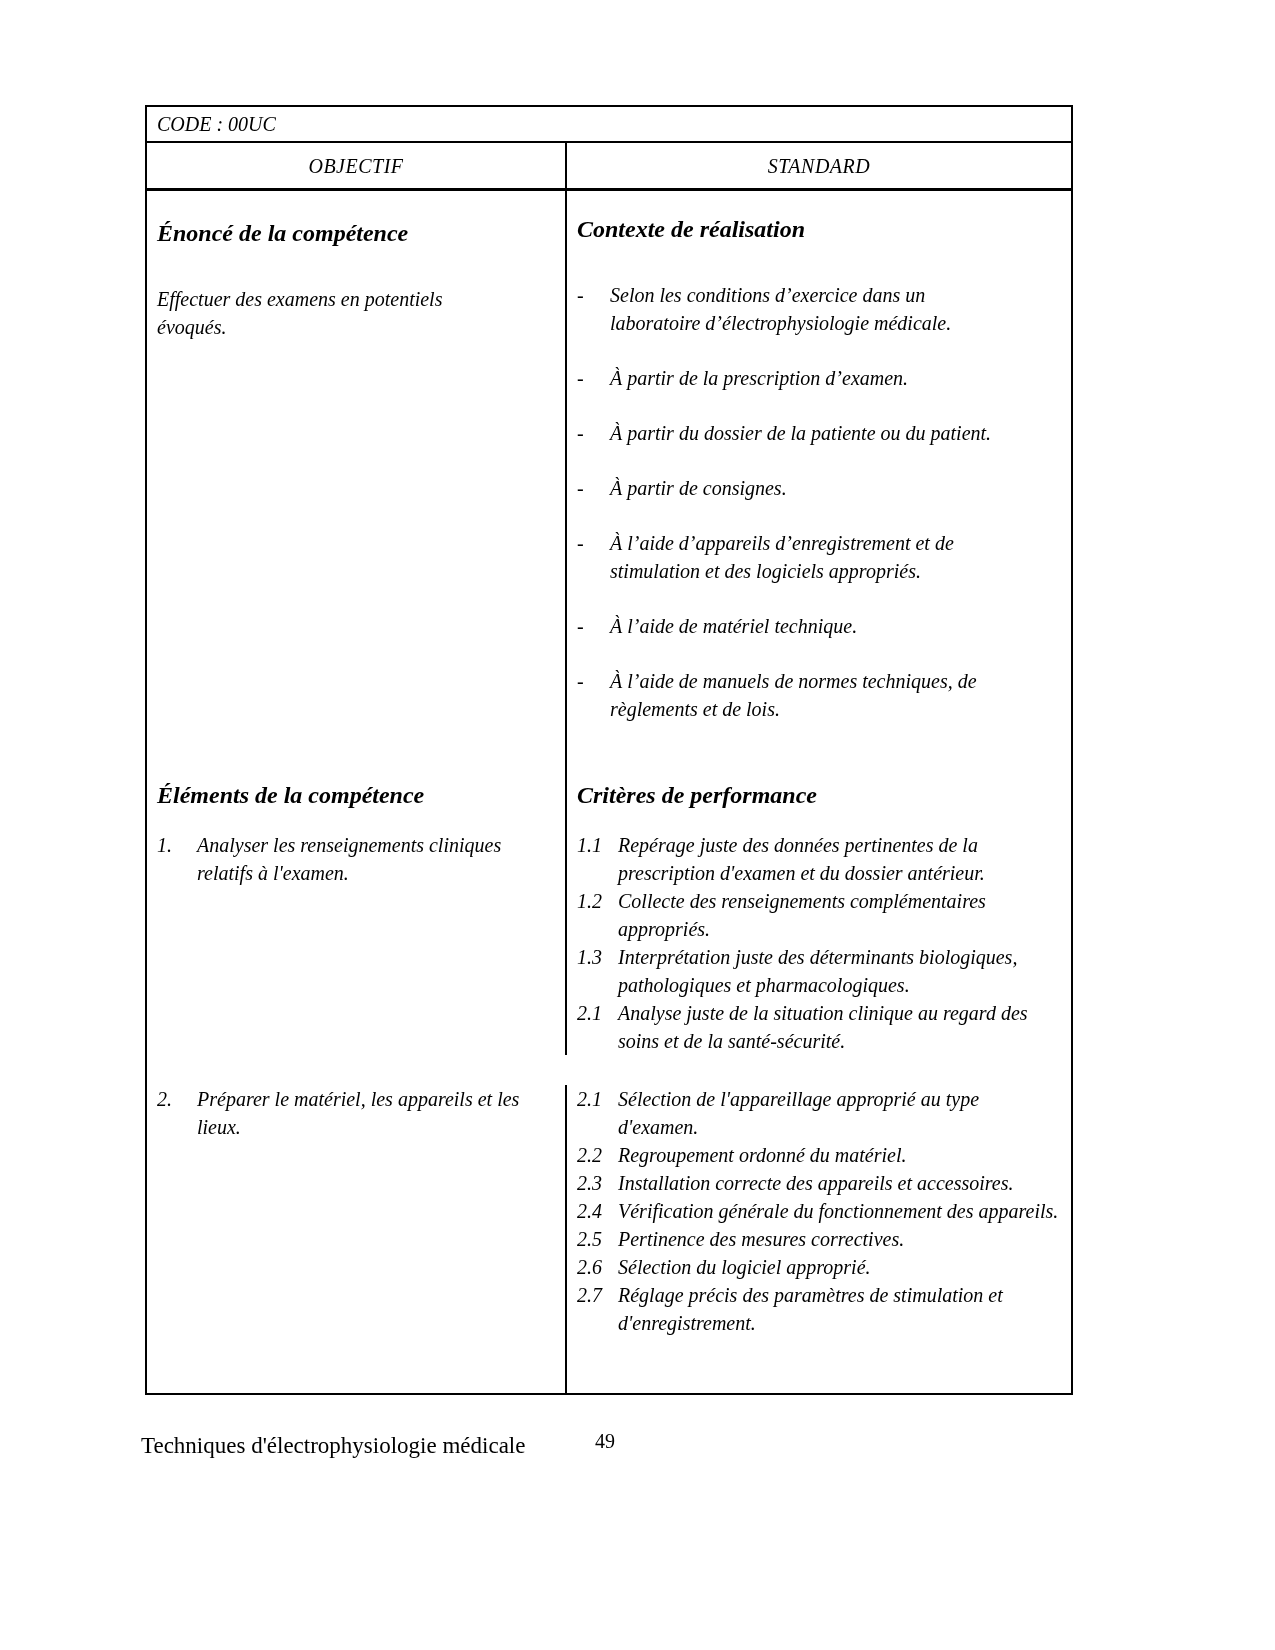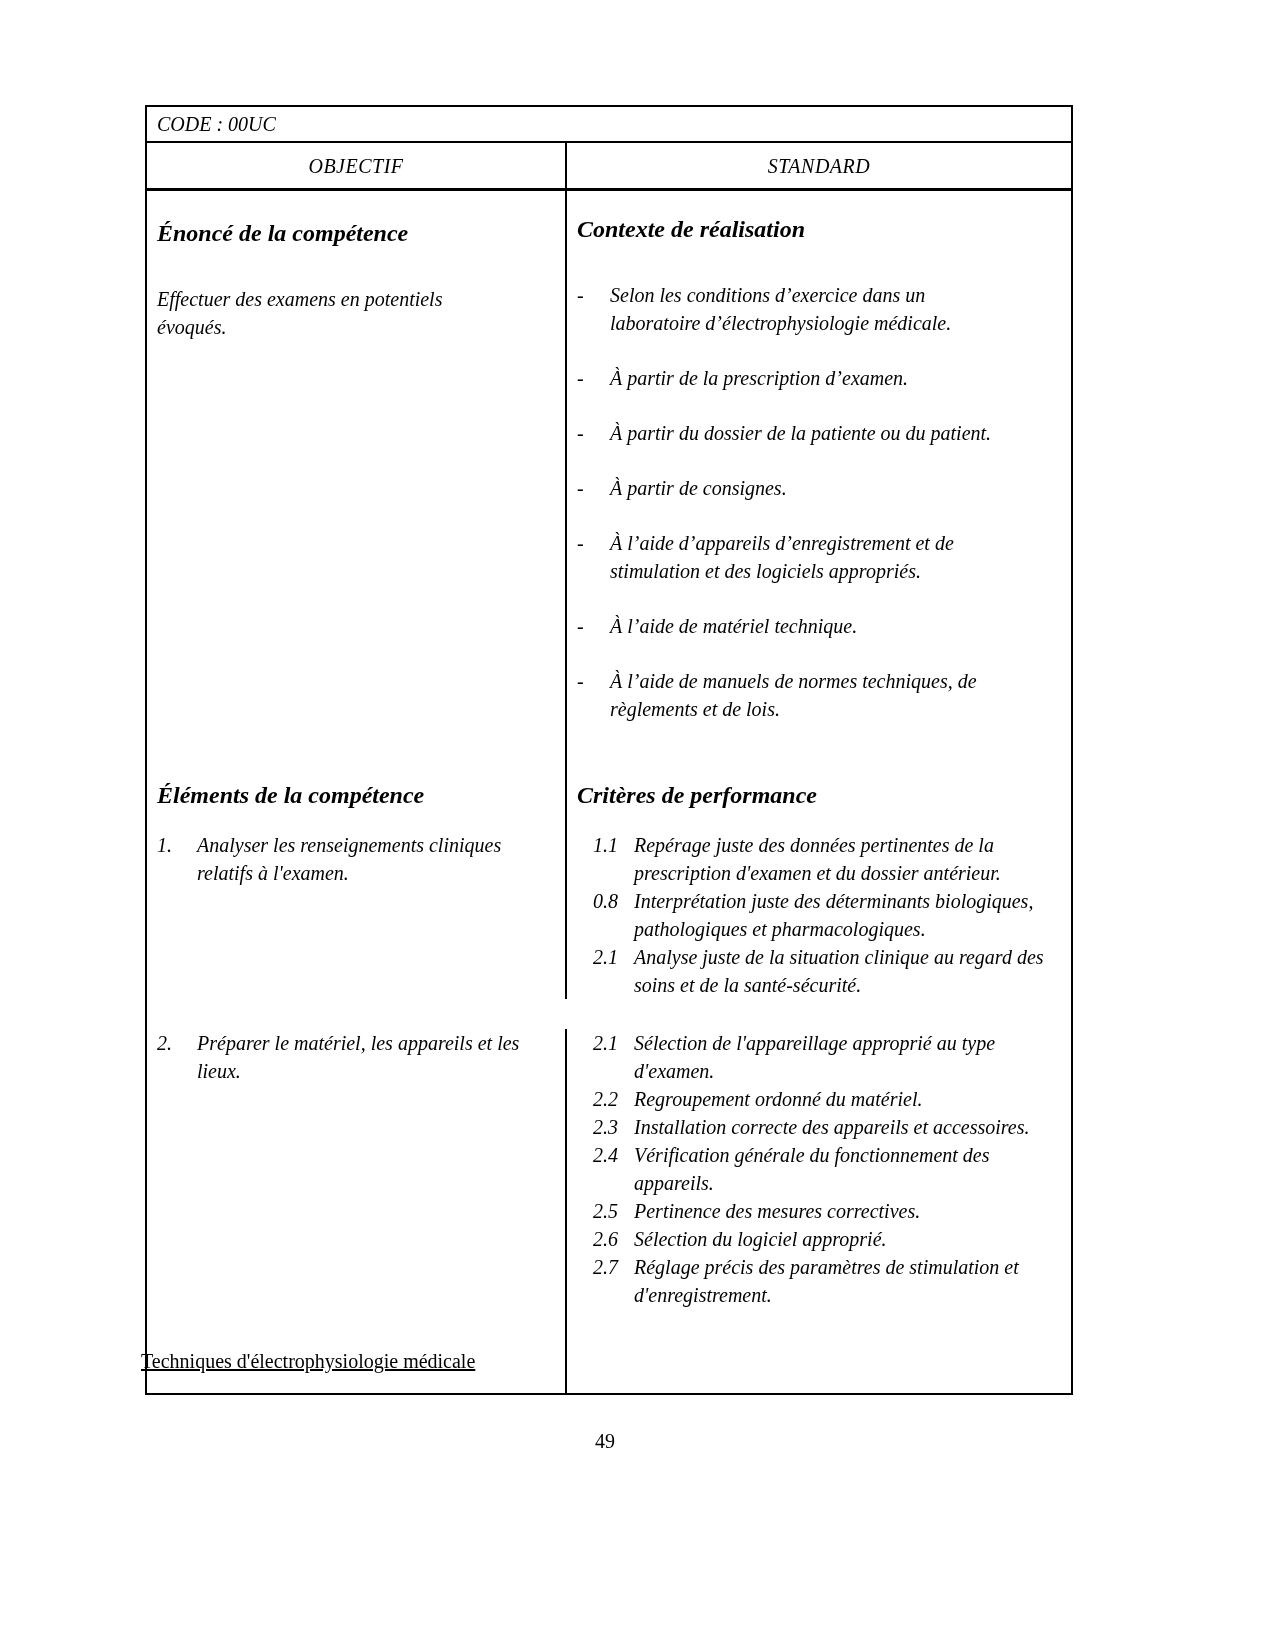--- a/index.html
+++ b/index.html
@@ -64,34 +64,33 @@
   .s2-head { display: flex; }
   .s2-head .cl { padding: 0 10px 0 10px; }
   .s2-head .cr { padding: 0 12px 0 10px; }
   .s2-head .heading { padding-bottom: 22px; }
 
   .items { flex: 1; display: flex; flex-direction: column; }
   .item-row { display: flex; }
   .item-row + .item-row { margin-top: 30px; }
   .item-row:last-child { flex: 1; }
   .item-row .cl { padding: 0 24px 0 10px; }
-  .item-row .cr { padding: 0 12px 0 10px; margin-left: 16px; }
+  .item-row .cr { padding: 0 12px 0 10px; }
 
   .item { display: flex; }
   .item .inum { width: 40px; flex: 0 0 40px; }
   .item .itext { flex: 1; max-width: 345px; }
 
   .criterion { display: flex; }
   .criterion .cnum { width: 41px; flex: 0 0 41px; }
   .criterion .ctext { flex: 1; }
 
   .footer-left {
-    position: absolute; left: 141px; top: 1350px;
-    font-size: 20px;
-    text-decoration: underline;
+    position: absolute; left: 141px; top: 1433px;
+    font-size: 23px;
   }
   .page-number {
     position: absolute; left: 595px; top: 1430px;
     font-size: 20px;
   }
 </style>
 </head>
 <body>
 
 <div class="page">
@@ -164,21 +163,25 @@
               <span class="inum">1.</span>
               <span class="itext">Analyser les renseignements cliniques relatifs à l'examen.</span>
             </div>
           </div>
           <div class="cr">
             <div class="criterion">
               <span class="cnum">1.1</span>
               <span class="ctext">Repérage juste des données pertinentes de la prescription d'examen et du dossier antérieur.</span>
             </div>
             <div class="criterion">
-              <span class="cnum">0.8</span>
+              <span class="cnum">1.2</span>
+              <span class="ctext">Collecte des renseignements complémentaires appropriés.</span>
+            </div>
+            <div class="criterion">
+              <span class="cnum">1.3</span>
               <span class="ctext">Interprétation juste des déterminants biologiques, pathologiques et pharmacologiques.</span>
             </div>
             <div class="criterion">
               <span class="cnum">2.1</span>
               <span class="ctext">Analyse juste de la situation clinique au regard des soins et de la santé-sécurité.</span>
             </div>
           </div>
         </div>
 
         <div class="item-row">

